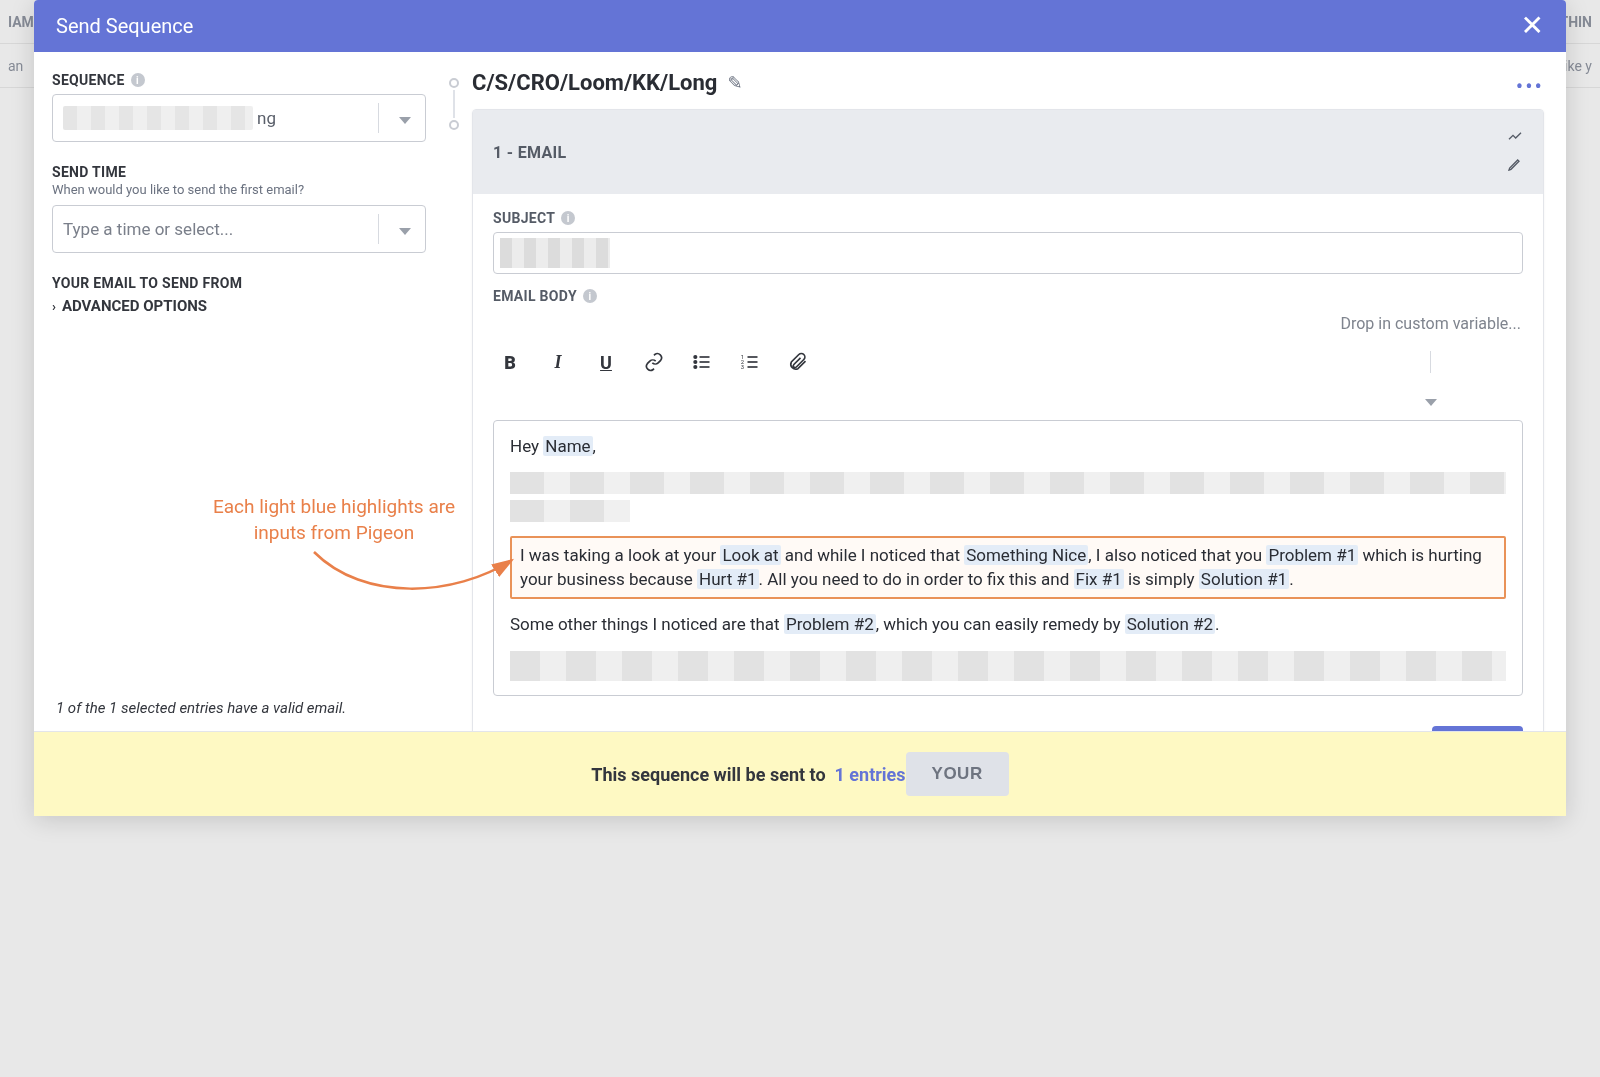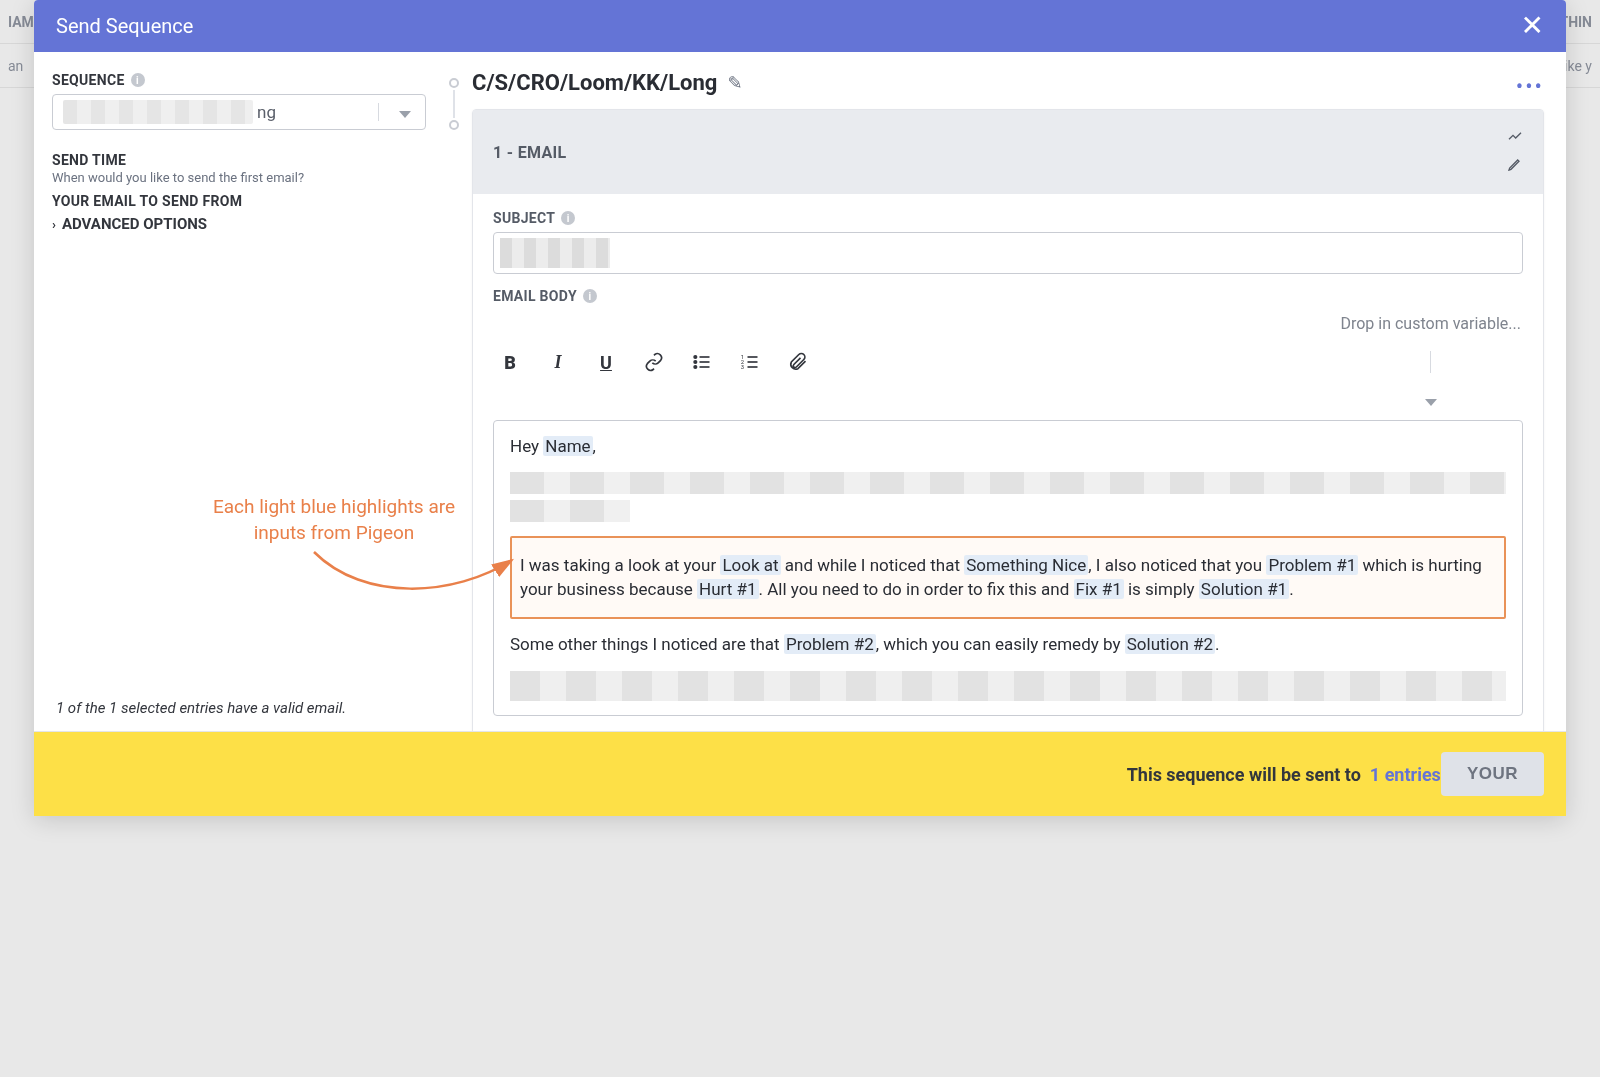--- a/index.html
+++ b/index.html
@@ -63,21 +63,21 @@
   }
   .field-sublabel {
     font-size: 13px;
     color: #6b7280;
     margin-top: -4px;
     margin-bottom: 8px;
   }
   .select-box {
     border: 1px solid #c9ccd3;
     border-radius: 4px;
-    height: 36px;
+    height: 48px;
     display: flex;
     align-items: center;
     padding: 0 10px;
     color: #7a7f8a;
     font-size: 17px;
     margin-bottom: 22px;
     position: relative;
   }
   .select-box .divider { position:absolute; right:46px; top:8px; bottom:8px; width:1px; background:#d7dae0; }
   .select-box .chev { position:absolute; right:14px; color:#9aa0aa; }
@@ -157,38 +157,38 @@
     line-height:1.38;
   }
   .editor p { margin-bottom:14px; }
   .var { background:#e3ecf7; padding:0 2px; border-radius:2px; }
   .para-blur {
     height:22px; background: repeating-linear-gradient(90deg,#e2e2e2 0 34px,#f0f0f0 34px 60px);
     margin-bottom:6px;
   }
   .para-blur.short { width:120px; }
   .callout-box {
-    border:2px solid #e99258; border-radius:2px; padding:16px 8px; margin-bottom:14px;
+    border:2px solid #e99258; border-radius:2px; padding:6px 8px; margin-bottom:14px;
     background:#fffaf6;
   }
   .callout-box p { margin-bottom:0; }
   .bottom-blur {
     height:30px; background: repeating-linear-gradient(90deg,#e2e2e2 0 30px,#efefef 30px 56px);
   }
 
   .step-foot { display:flex; align-items:center; justify-content:space-between; padding:10px 20px 18px 20px; }
   .save-btn {
     background:#6474d6; color:#fff; border:none; border-radius:4px;
     padding:12px 22px; font-size:17px; font-weight:700; letter-spacing:.5px; cursor:pointer;
   }
 
   
   .modal-footer {
-    background:#fde047; border-top:1px solid #e3e5ea;
-    padding:20px 22px; display:flex; align-items:center; justify-content:flex-end;
+    background:#fef9c3; border-top:1px solid #e3e5ea;
+    padding:20px 22px; display:flex; align-items:center; justify-content:center;
   }
   .footer-text { font-size:18px; font-weight:700; color:#33363d; }
   .footer-text .entries { color:#6474d6; font-weight:700; }
   .send-btn {
     background:#dfe2e8; color:#6e7480; border:none; border-radius:4px;
     padding:12px 26px; font-size:17px; font-weight:700; letter-spacing:.5px; cursor:pointer;
   }
 
   
   .annotation {
@@ -236,20 +236,25 @@
       </div>
       <div class="select-box">
         <span class="blur-block"></span>
         <span class="blur-text-after">ng</span>
         <span class="divider"></span>
         <span class="chev"><span class="chev-down"></span></span>
       </div>
 
       <div class="field-label">SEND TIME</div>
       <div class="field-sublabel">When would you like to send the first email?</div>
+      <div class="select-box">
+        <span>Type a time or select...</span>
+        <span class="divider"></span>
+        <span class="chev"><span class="chev-down"></span></span>
+      </div>
 
       <div class="field-label">YOUR EMAIL TO SEND FROM</div>
 
       <div class="adv-toggle">
         <span class="caret">›</span>
         <span>ADVANCED OPTIONS</span>
       </div>
 
       <div class="valid-note">1 of the 1 selected entries have a valid email.</div>
     </div>

